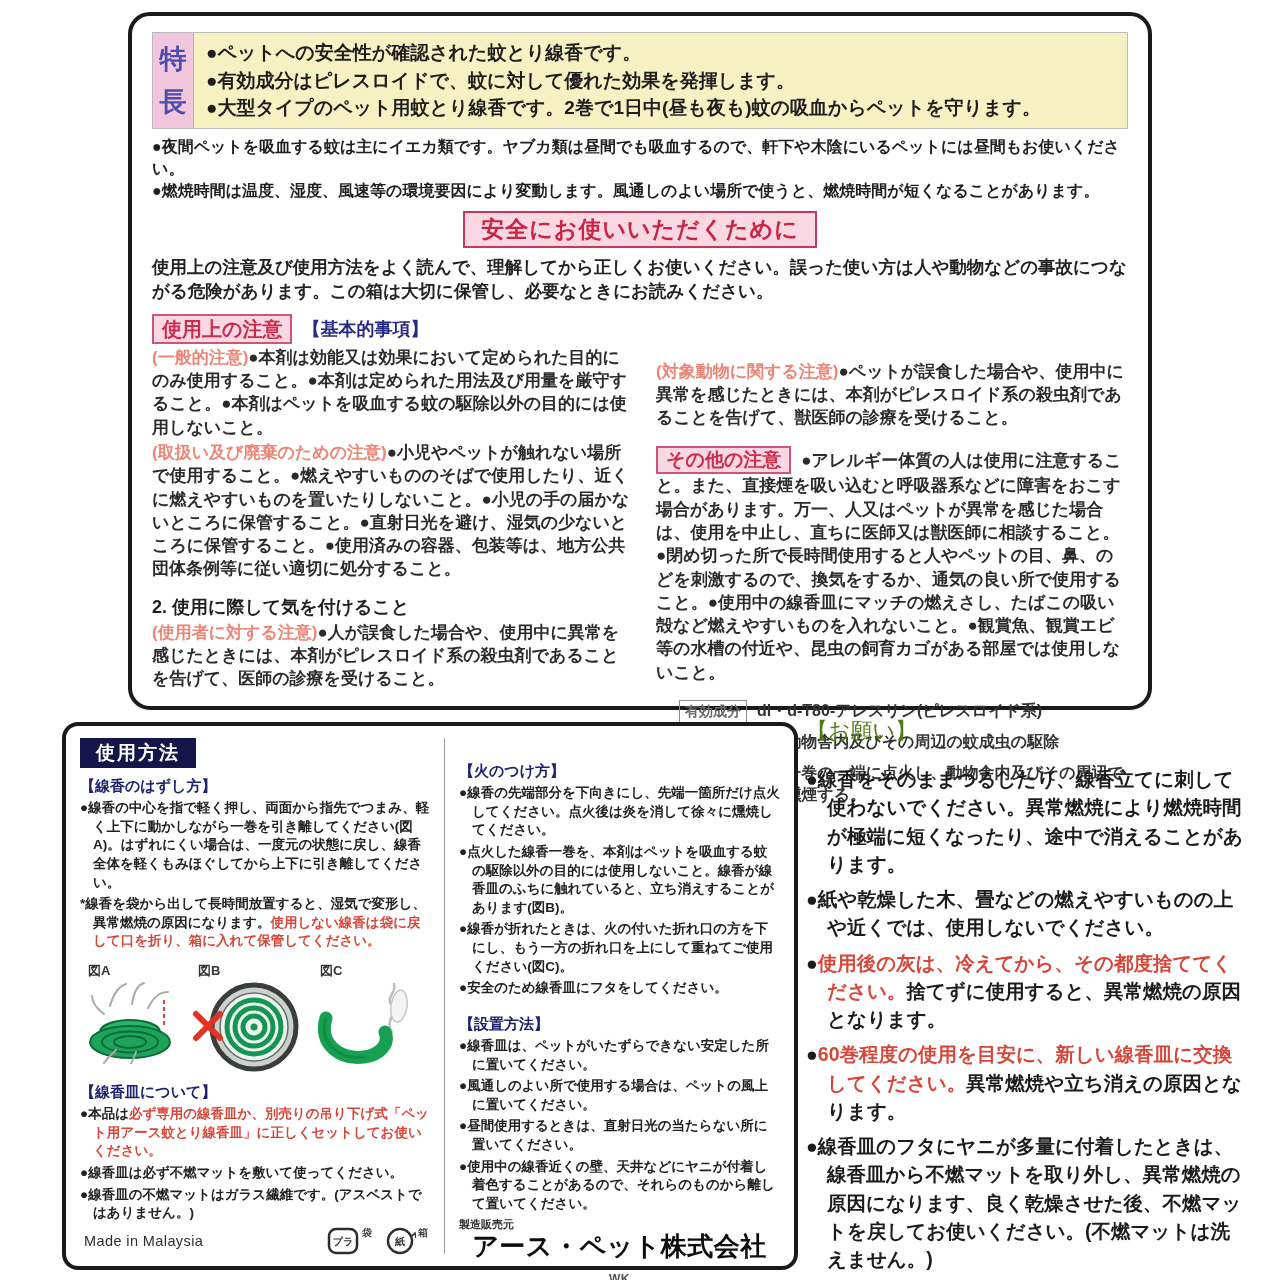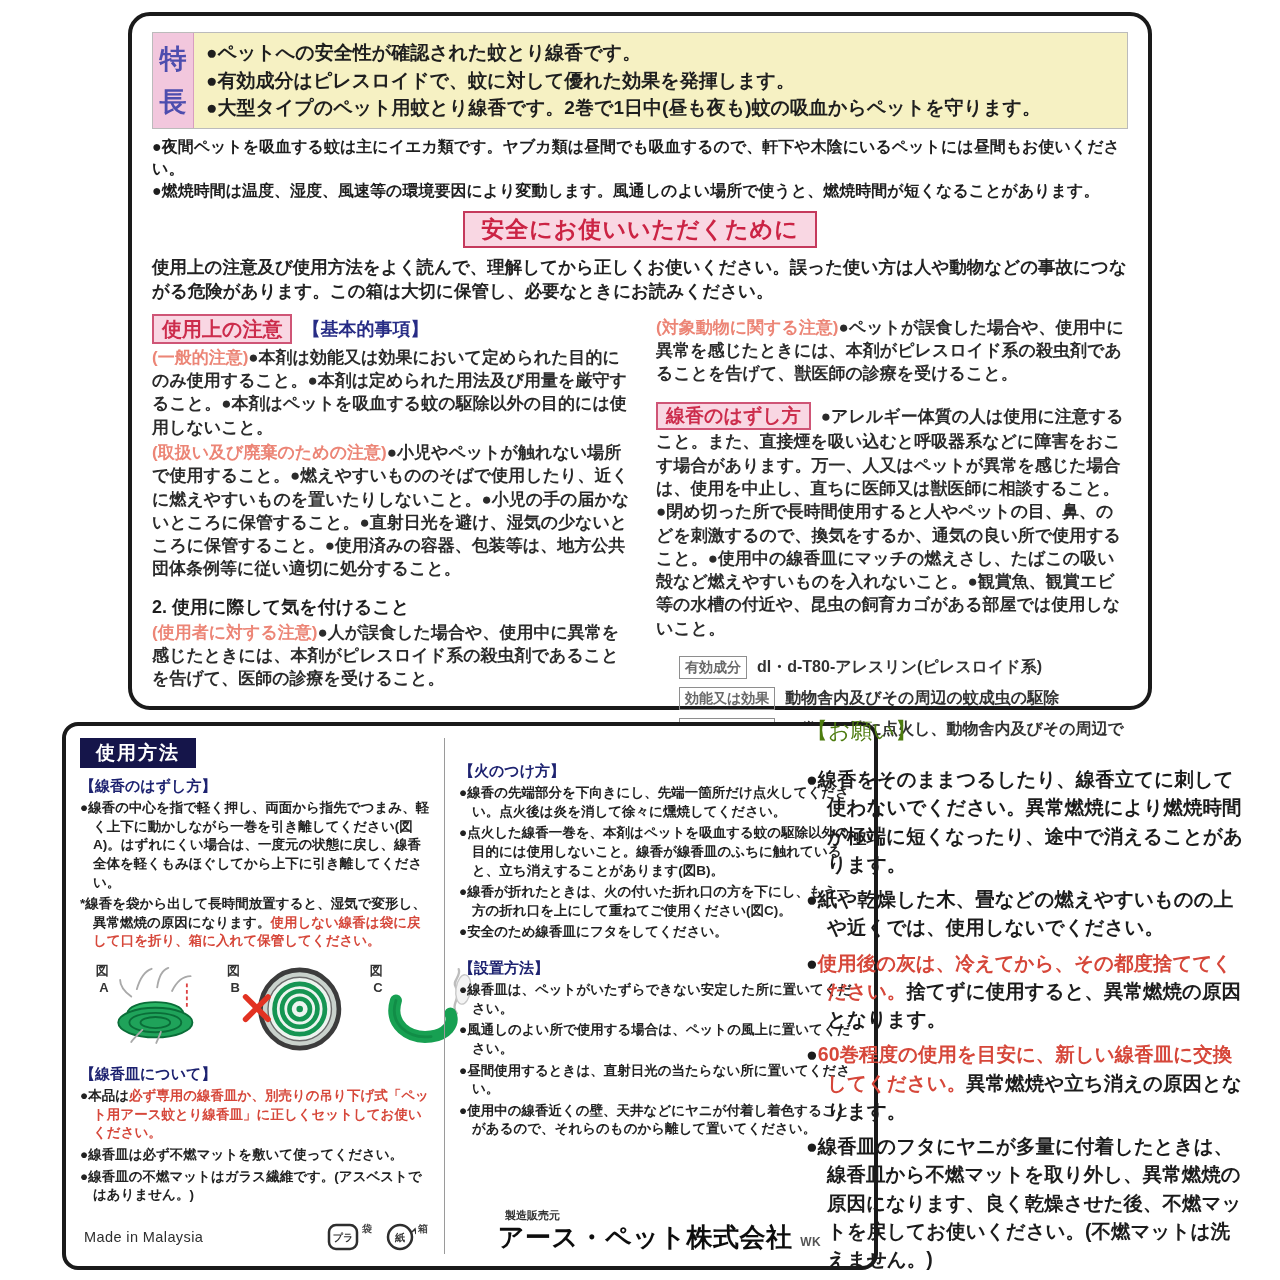--- a/index.html
+++ b/index.html
@@ -8,40 +8,40 @@
     background:#ffffff;
     font-family:"Liberation Sans","DejaVu Sans",sans-serif;
     color:#2b2b2b;
     -webkit-font-smoothing:antialiased;
   }
   .panel{
     position:absolute;background:#fff;border:4px solid #1a1a1a;
     box-sizing:border-box;
   }
   #top-panel{left:128px;top:12px;width:1024px;height:698px;border-radius:22px;padding:16px 20px;}
-  #usage-panel{left:62px;top:722px;width:816px;height:548px;border-radius:16px;padding:12px 14px;}
+  #usage-panel{left:62px;top:722px;width:736px;height:548px;border-radius:16px;padding:12px 14px;}
   #request-col{position:absolute;left:806px;top:716px;width:440px;}
 
   
   .features{display:flex;border:1px solid #bbb;}
   .features-tab{
     width:40px;background:#f2c7dd;border-right:1px solid #d79ec0;
     display:flex;flex-direction:column;align-items:center;justify-content:space-evenly;
     color:#4d4dae;font-size:27px;font-weight:800;
   }
   .features-body{flex:1;background:#f6f1c3;padding:6px 12px;font-size:19px;font-weight:700;line-height:1.45;color:#1e1e1e;}
   .notes{margin-top:7px;font-size:16px;font-weight:700;line-height:1.38;color:#1e1e1e;}
   .safety-title{
     width:fit-content;margin:9px auto 7px;background:#f9d7e3;border:2px solid #c5395c;
     color:#cb2344;font-size:23px;font-weight:800;padding:1px 16px;letter-spacing:1px;
   }
   .intro{font-size:17.5px;font-weight:600;line-height:1.4;color:#222;}
   .cols{display:flex;gap:24px;margin-top:10px;}
   .col-left{width:480px;}
-  .col-right{flex:1;}
+  .col-right{flex:1;margin-top:44px;}
   .pink-box{
     display:inline-block;background:#f9d7e3;border:2px solid #cf5576;
     color:#cc2c4c;font-weight:800;padding:0 8px;line-height:1.3;
   }
   .h-row{display:flex;align-items:center;gap:10px;}
   .h-main{font-size:20px;}
   .h-sub{color:#272c85;font-weight:800;font-size:18px;}
   .num-title{font-size:18px;font-weight:700;margin-top:8px;color:#1e1e1e;}
   .par{font-size:17px;font-weight:600;line-height:1.37;margin-top:2px;color:#2b2b2b;} .mt14{margin-top:14px;}
   .rs{color:#ec8576;} .r{color:#d6473a;}
@@ -56,30 +56,30 @@
   .u-cols{display:flex;height:100%;}
   .u-col1{width:352px;display:flex;flex-direction:column;padding-right:12px;}
   .u-col2{flex:1;border-left:1px solid #9a9a9a;padding-left:14px;display:flex;flex-direction:column;}
   .usage-header{
     width:fit-content;background:#15154a;color:#fff;font-size:19px;font-weight:800;
     padding:2px 16px;margin-bottom:2px;letter-spacing:2px;
   }
   .sec-h{color:#1d2270;font-weight:800;font-size:15px;margin:7px 0 3px;}
   .uli{font-size:13.5px;font-weight:600;line-height:1.38;padding-left:13px;text-indent:-13px;margin-bottom:3px;color:#222;}
   .figs{display:flex;align-items:flex-start;gap:4px;margin:8px 0 2px;}
-  .fig{display:flex;flex-direction:row;text-align:right;}
+  .fig{display:flex;flex-direction:column;}
   .fig-label{font-size:13px;font-weight:700;color:#333;margin-left:8px;}
   .u-footer{margin-top:auto;display:flex;justify-content:space-between;align-items:center;padding:0 4px 2px 4px;}
   .made-in{font-size:14.5px;color:#2e2e2e;letter-spacing:0.4px;}
   .recycle{display:flex;align-items:center;gap:12px;}
   .rec-item{display:flex;align-items:flex-start;gap:2px;}
   .rec-label{font-size:10px;font-weight:600;color:#444;}
 
   .company{ text-align:center;margin-top:auto;padding-bottom:2px;}
-  .maker-label{font-size:11px;font-weight:600;color:#333;text-align:left;margin-left:46px;}
+  .maker-label{font-size:11px;font-weight:600;color:#333;text-align:left;}
   .company-name{font-size:26px;font-weight:900;color:#0d0d0d;letter-spacing:0.5px;line-height:1.1;}
   .company-suffix{font-size:12px;font-weight:700;color:#555;}
 
   
   .req-h{font-size:22px;color:#4d7c0f;font-weight:400;margin-bottom:19px;}
   .rli{font-size:19.5px;font-weight:700;line-height:1.45;padding-left:21px;text-indent:-21px;margin-bottom:7px;color:#1c1c1c;}
 </style>
 </head>
 <body>
 
@@ -114,21 +114,21 @@
       </div>
       <div class="par"><span class="rs">(一般的注意)</span><span>●本剤は効能又は効果において定められた目的にのみ使用すること。●本剤は定められた用法及び用量を厳守すること。●本剤はペットを吸血する蚊の駆除以外の目的には使用しないこと。</span></div>
       <div class="par"><span class="rs">(取扱い及び廃棄のための注意)</span><span>●小児やペットが触れない場所で使用すること。●燃えやすいもののそばで使用したり、近くに燃えやすいものを置いたりしないこと。●小児の手の届かないところに保管すること。●直射日光を避け、湿気の少ないところに保管すること。●使用済みの容器、包装等は、地方公共団体条例等に従い適切に処分すること。</span></div>
       <div class="num-title mt14">2. 使用に際して気を付けること</div>
       <div class="par"><span class="rs">(使用者に対する注意)</span><span>●人が誤食した場合や、使用中に異常を感じたときには、本剤がピレスロイド系の殺虫剤であることを告げて、医師の診療を受けること。</span></div>
     </div>
 
     <div class="col-right">
       <div class="par"><span class="rs">(対象動物に関する注意)</span><span>●ペットが誤食した場合や、使用中に異常を感じたときには、本剤がピレスロイド系の殺虫剤であることを告げて、獣医師の診療を受けること。</span></div>
       <div class="other-row">
-        <span class="pink-box other-box">線香のはずし方</span><span>●アレルギー体質の人は使用に注意すること。また、直接煙を吸い込むと呼吸器系などに障害をおこす場合があります。万一、人又はペットが異常を感じた場合は、使用を中止し、直ちに医師又は獣医師に相談すること。●閉め切った所で長時間使用すると人やペットの目、鼻、のどを刺激するので、換気をするか、通気の良い所で使用すること。●使用中の線香皿にマッチの燃えさし、たばこの吸い殻など燃えやすいものを入れないこと。●観賞魚、観賞エビ等の水槽の付近や、昆虫の飼育カゴがある部屋では使用しないこと。</span>
+        <span class="pink-box other-box">その他の注意</span><span>●アレルギー体質の人は使用に注意すること。また、直接煙を吸い込むと呼吸器系などに障害をおこす場合があります。万一、人又はペットが異常を感じた場合は、使用を中止し、直ちに医師又は獣医師に相談すること。●閉め切った所で長時間使用すると人やペットの目、鼻、のどを刺激するので、換気をするか、通気の良い所で使用すること。●使用中の線香皿にマッチの燃えさし、たばこの吸い殻など燃えやすいものを入れないこと。●観賞魚、観賞エビ等の水槽の付近や、昆虫の飼育カゴがある部屋では使用しないこと。</span>
       </div>
       <div class="specs">
         <div class="spec-row">
           <span class="spec-label">有効成分</span>
           <span class="spec-value">dl・d-T80-アレスリン(ピレスロイド系)</span>
         </div>
         <div class="spec-row">
           <span class="spec-label">効能又は効果</span>
           <span class="spec-value">動物舎内及びその周辺の蚊成虫の駆除</span>
         </div>

